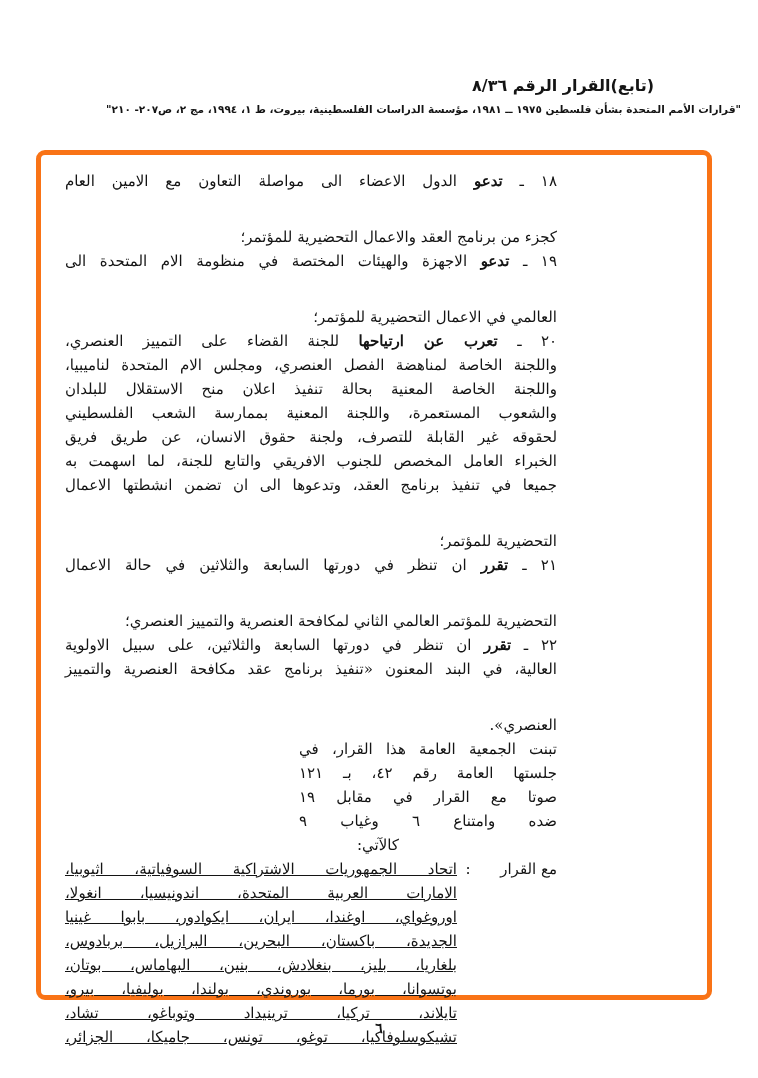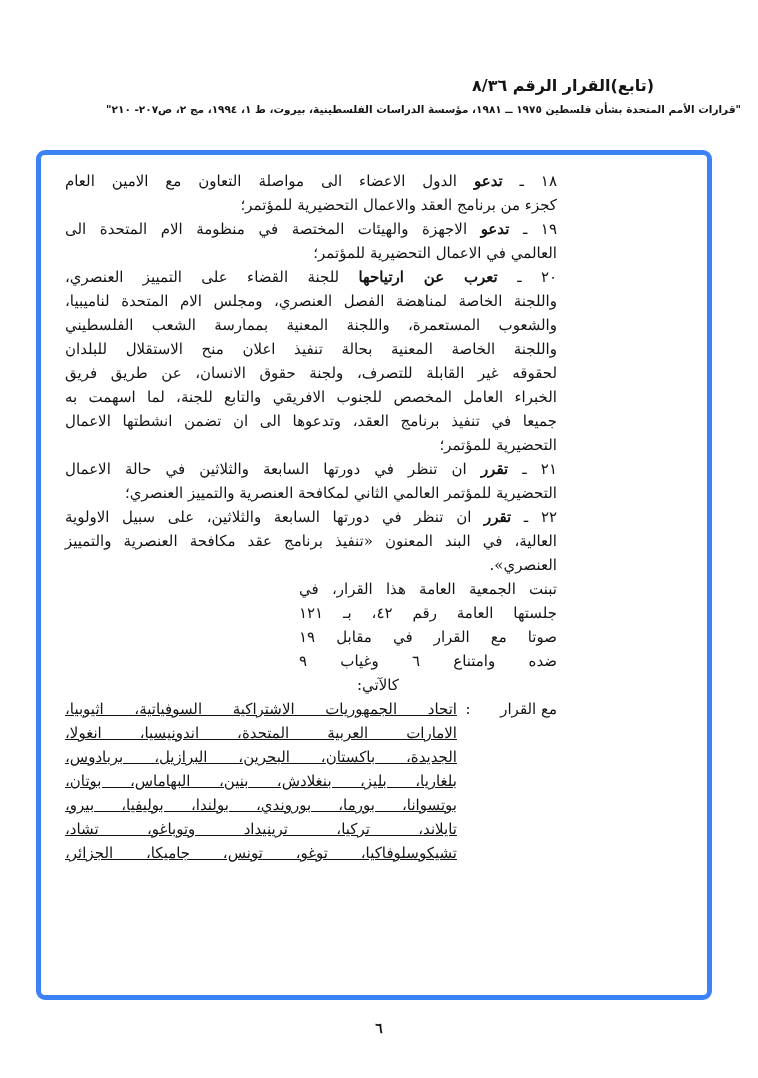--- a/index.html
+++ b/index.html
@@ -18,32 +18,32 @@
     font-family:"DejaVu Sans","Liberation Sans",sans-serif;
   }
   .citation {
     position:absolute; top:103px; right:17px;
     direction:rtl; font-size:10.5px; font-weight:bold; white-space:nowrap;
     font-family:"DejaVu Sans","Liberation Sans",sans-serif;
   }
   .frame {
     position:absolute; left:36px; top:150px;
     width:676px; height:850px;
-    border:5px solid #3b82f6; border-radius:9px;
+    border:5px solid #f97316; border-radius:9px;
     box-sizing:border-box;
     background:#ffffff;
   }
   .content {
     position:absolute; left:24px; top:14px;
     width:492px;
     direction:rtl;
     font-size:15px; line-height:24px;
   }
   .ln { text-align:justify; text-align-last:justify; }
-  .ln.end { text-align:justify; text-align-last:right; }
+  .ln.end { text-align:justify; text-align-last:right;margin-top:32px; }
   .vote { width:258px; }              
   .vote .ln { text-align:justify; text-align-last:justify; }
   .vote .last { text-align-last:right; padding-left:0; padding-right:158px; }
   .with-row { display:flex; }
   .with-label { width:78px; flex:0 0 78px; white-space:nowrap; }
   .with-sep { width:22px; flex:0 0 22px; text-align:center; }
   .with-countries { flex:1 1 auto; min-width:0;text-decoration:underline; }
   .footer {
     position:absolute; left:0; top:1020px; width:100%;
     text-align:center; font-size:14px; font-weight:bold;
@@ -61,22 +61,22 @@
     <div class="content">
 
       <div class="ln"><span>١٨ ـ</span> <span class="b">تدعو</span> <span>الدول الاعضاء الى مواصلة التعاون مع الامين العام</span></div>
       <div class="ln end">كجزء من برنامج العقد والاعمال التحضيرية للمؤتمر؛</div>
 
       <div class="ln"><span>١٩ ـ</span> <span class="b">تدعو</span> <span>الاجهزة والهيئات المختصة في منظومة الام المتحدة الى</span></div>
       <div class="ln end">العالمي في الاعمال التحضيرية للمؤتمر؛</div>
 
       <div class="ln"><span>٢٠ ـ</span> <span class="b">تعرب عن ارتياحها</span> <span>للجنة القضاء على التمييز العنصري،</span></div>
       <div class="ln">واللجنة الخاصة لمناهضة الفصل العنصري، ومجلس الام المتحدة لناميبيا،</div>
+      <div class="ln">واللجنة الخاصة المعنية بحالة تنفيذ اعلان منح الاستقلال للبلدان</div>
       <div class="ln">والشعوب المستعمرة، واللجنة المعنية بممارسة الشعب الفلسطيني</div>
-      <div class="ln">واللجنة الخاصة المعنية بحالة تنفيذ اعلان منح الاستقلال للبلدان</div>
       <div class="ln">لحقوقه غير القابلة للتصرف، ولجنة حقوق الانسان، عن طريق فريق</div>
       <div class="ln">الخبراء العامل المخصص للجنوب الافريقي والتابع للجنة، لما اسهمت به</div>
       <div class="ln">جميعا في تنفيذ برنامج العقد، وتدعوها الى ان تضمن انشطتها الاعمال</div>
       <div class="ln end">التحضيرية للمؤتمر؛</div>
 
       <div class="ln"><span>٢١ ـ</span> <span class="b">تقرر</span> <span>ان تنظر في دورتها السابعة والثلاثين في حالة الاعمال</span></div>
       <div class="ln end">التحضيرية للمؤتمر العالمي الثاني لمكافحة العنصرية والتمييز العنصري؛</div>
 
       <div class="ln"><span>٢٢ ـ</span> <span class="b">تقرر</span> <span>ان تنظر في دورتها السابعة والثلاثين، على سبيل الاولوية</span></div>
       <div class="ln">العالية، في البند المعنون «تنفيذ برنامج عقد مكافحة العنصرية والتمييز</div>
@@ -89,20 +89,21 @@
         <div class="ln">ضده وامتناع ٦ وغياب ٩</div>
         <div class="last">كالآتي:</div>
       </div>
 
       <div class="with-row">
         <div class="with-label">مع القرار</div>
         <div class="with-sep">:</div>
         <div class="with-countries">
           <div class="ln">اتحاد الجمهوريات الاشتراكية السوفياتية، اثيوبيا،</div>
           <div class="ln">الامارات العربية المتحدة، اندونيسيا، انغولا،</div>
+          <div class="ln">اوروغواي، اوغندا، ايران، ايكوادور، بابوا غينيا</div>
           <div class="ln">الجديدة، باكستان، البحرين، البرازيل، بربادوس،</div>
           <div class="ln">بلغاريا، بليز، بنغلادش، بنين، البهاماس، بوتان،</div>
           <div class="ln">بوتسوانا، بورما، بوروندي، بولندا، بوليفيا، بيرو،</div>
           <div class="ln">تايلاند، تركيا، ترينيداد وتوباغو، تشاد،</div>
           <div class="ln">تشيكوسلوفاكيا، توغو، تونس، جاميكا، الجزائر،</div>
         </div>
       </div>
 
     </div>
   </div>

